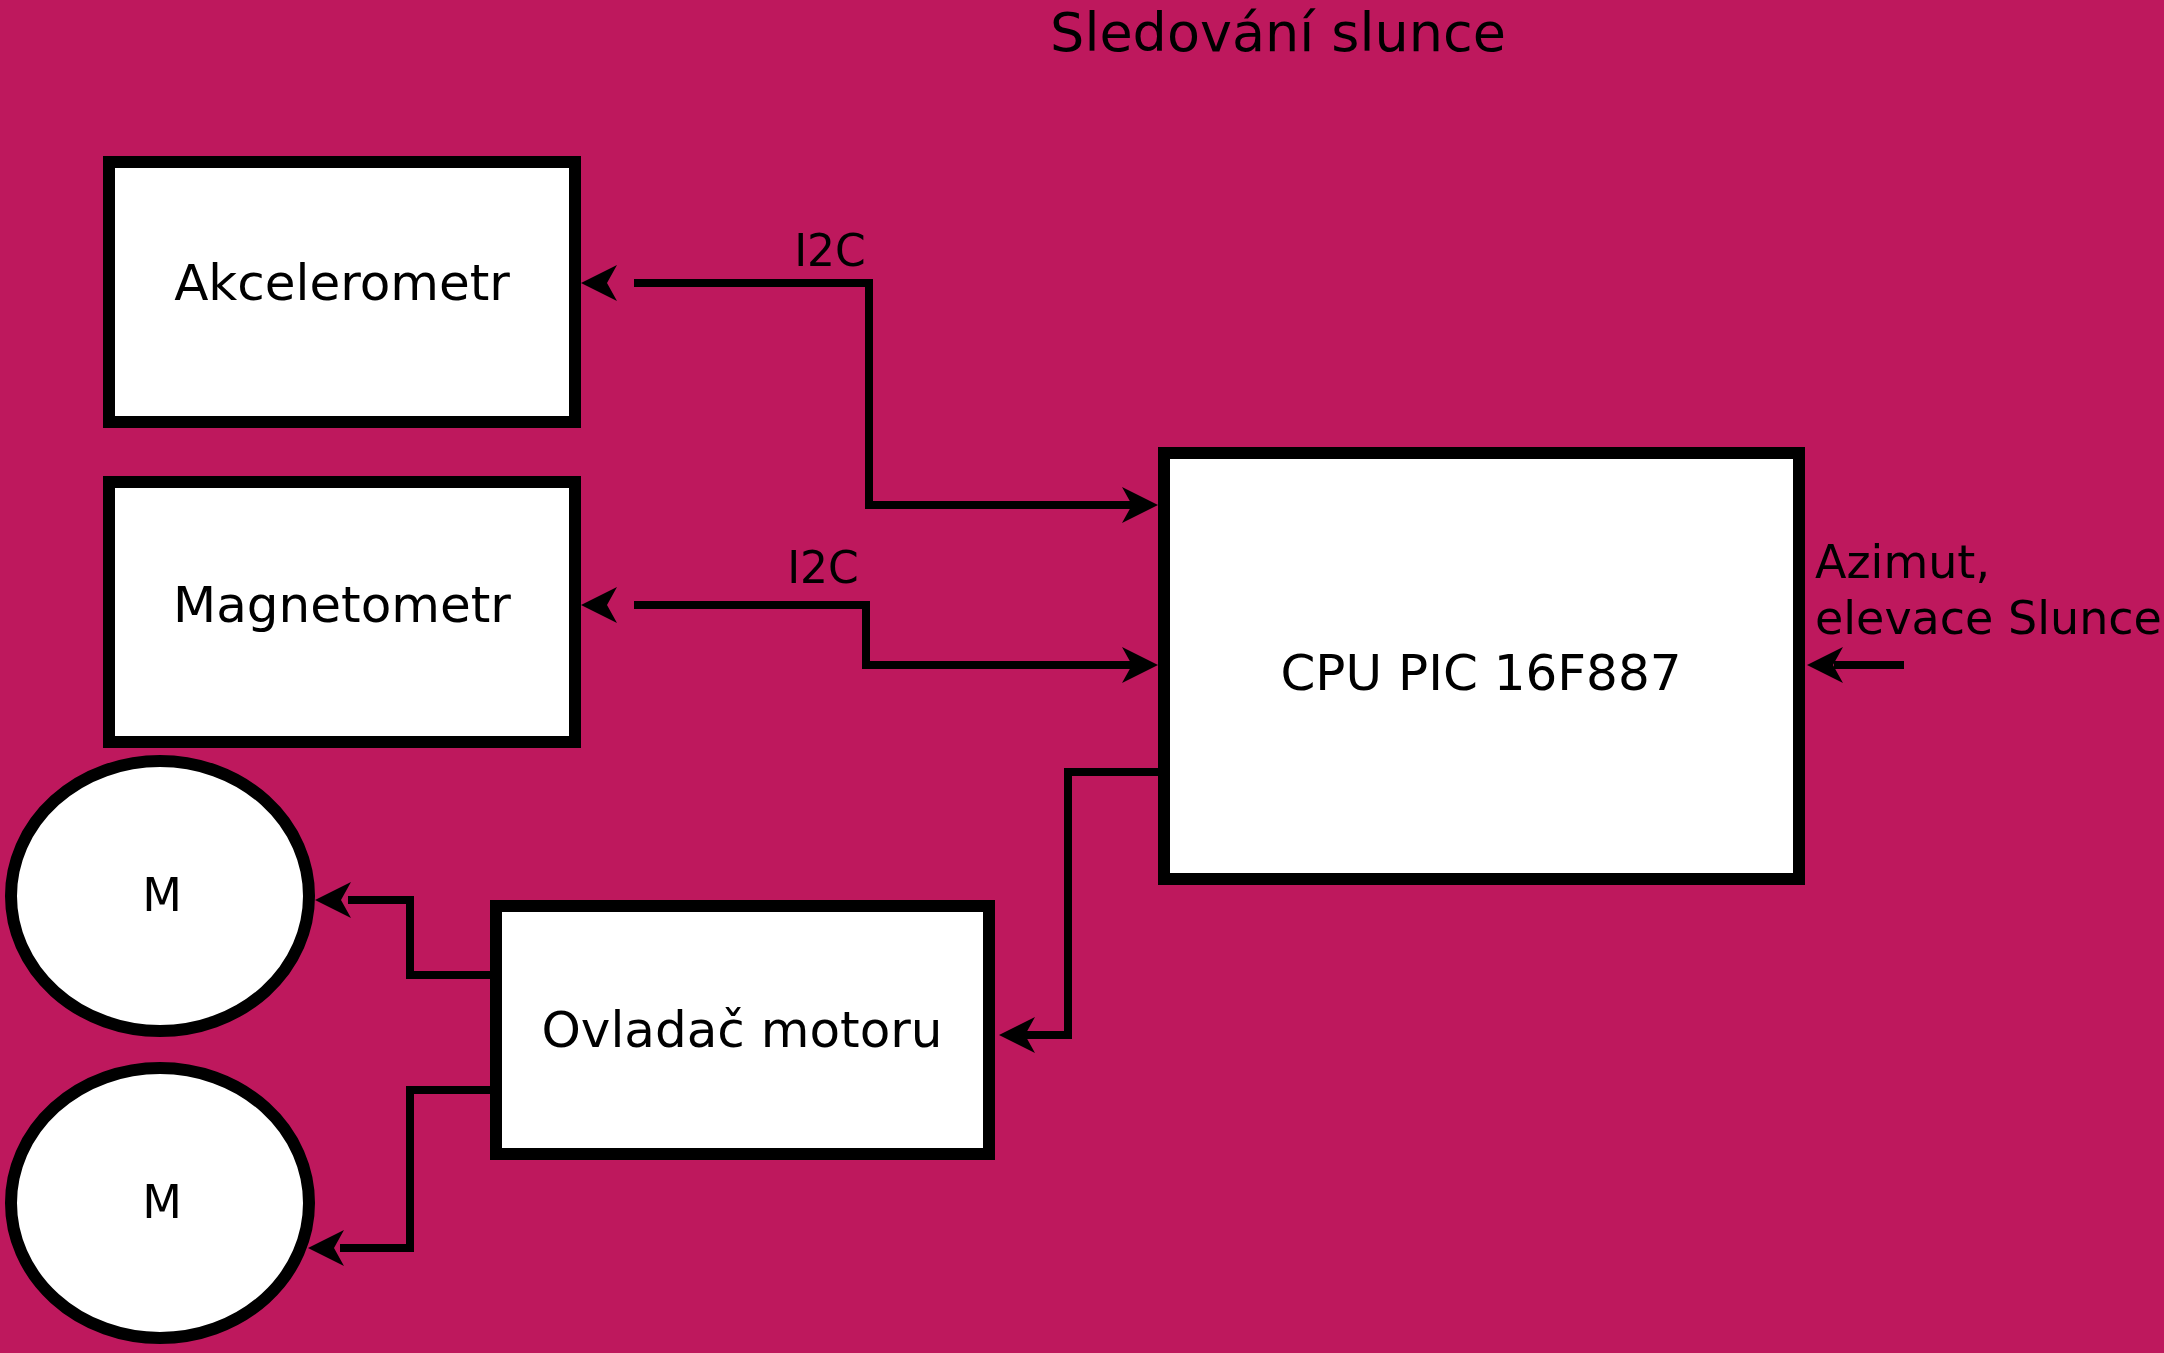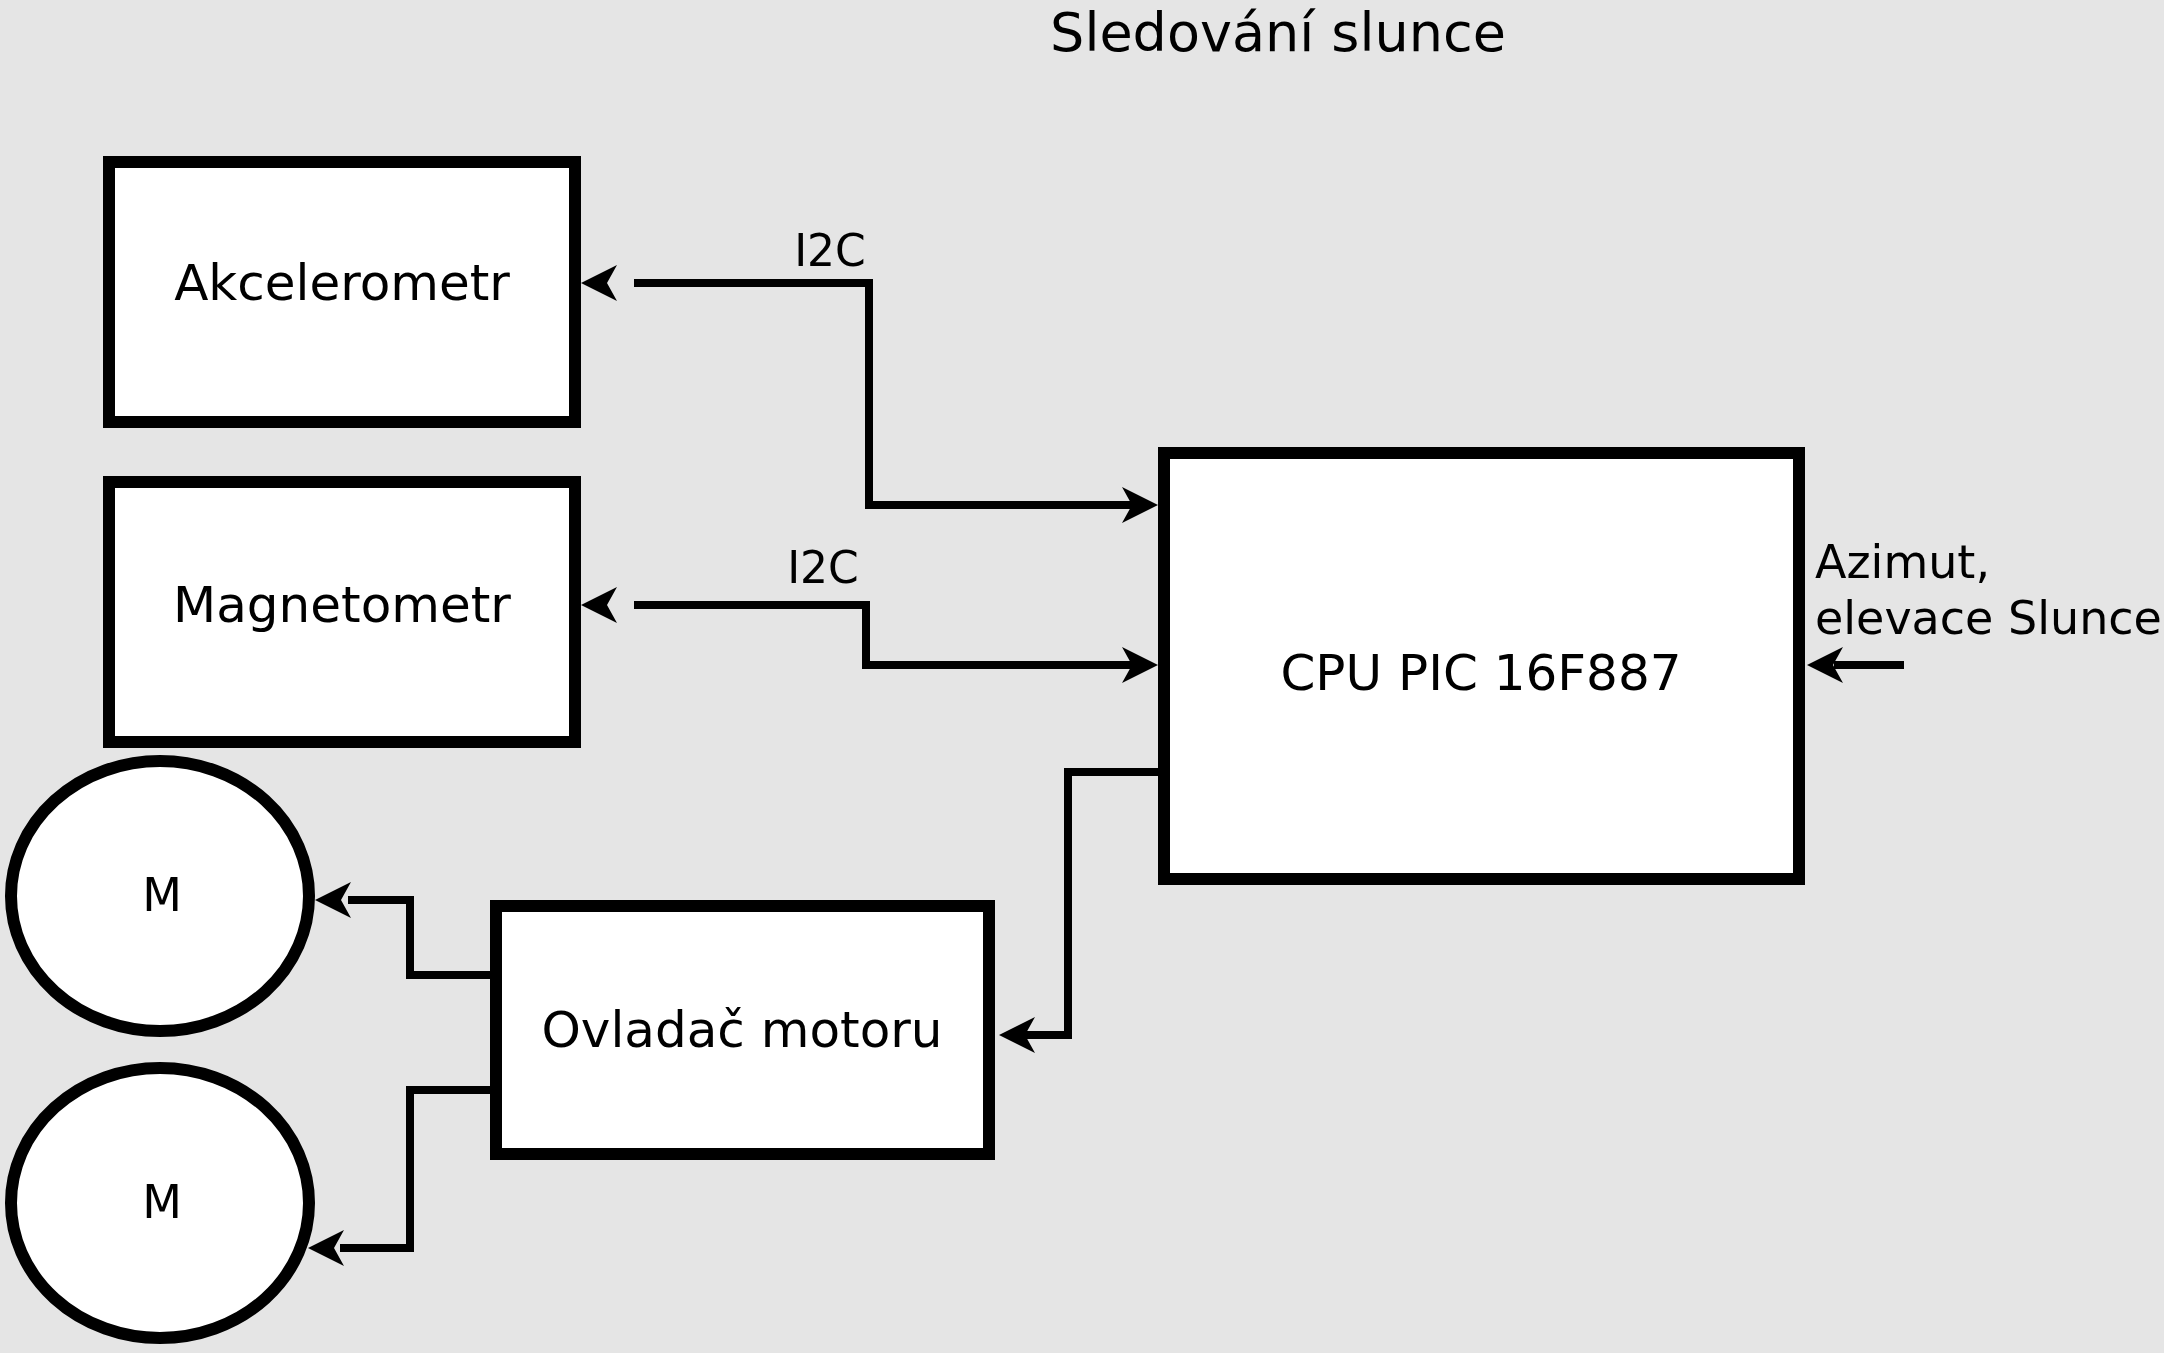--- a/index.html
+++ b/index.html
@@ -3,21 +3,21 @@
 <meta charset="utf-8">
 <style>
   html, body {
     margin: 0;
     padding: 0;
     background: #ffffff;
   }
   .diagram-wrap {
     width: 2164px;
     height: 1353px;
-    background: #e5e5e5;
+    background: #be185d;
     position: relative;
     overflow: hidden;
     text-align: right;
   }
   svg {
     display: block;
   }
   .node-box {
     fill: #ffffff;
     stroke: #000000;

